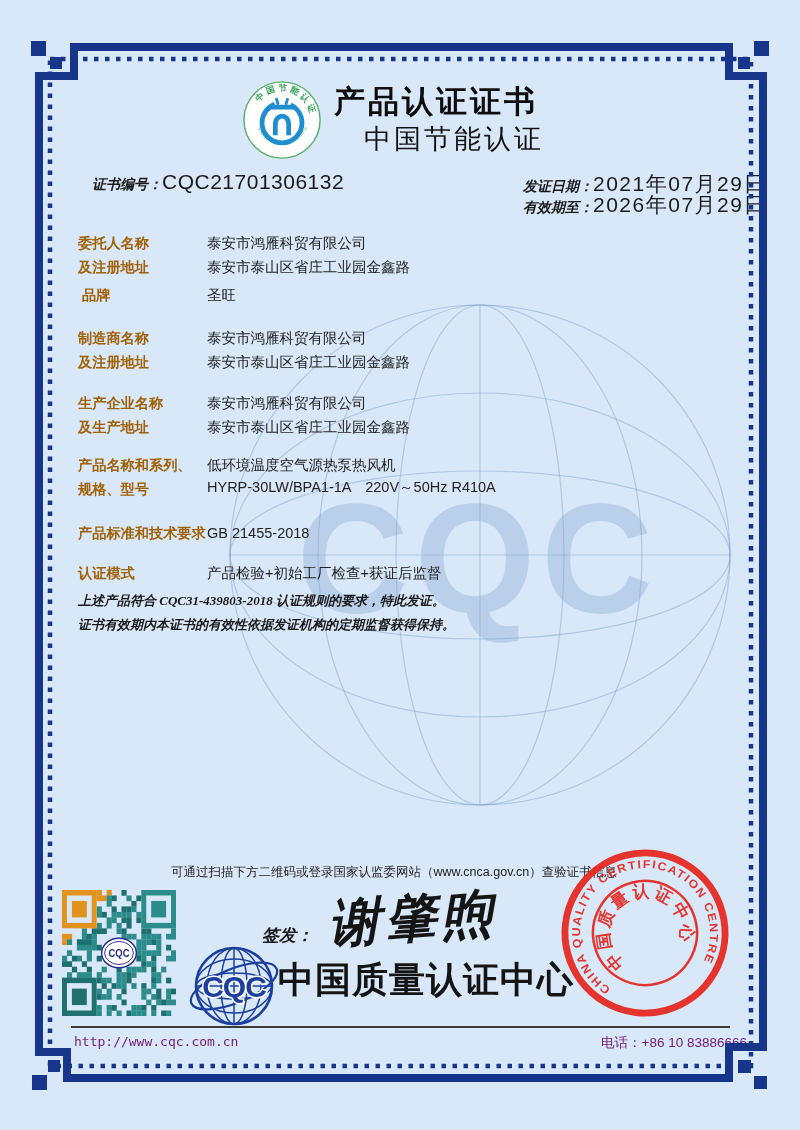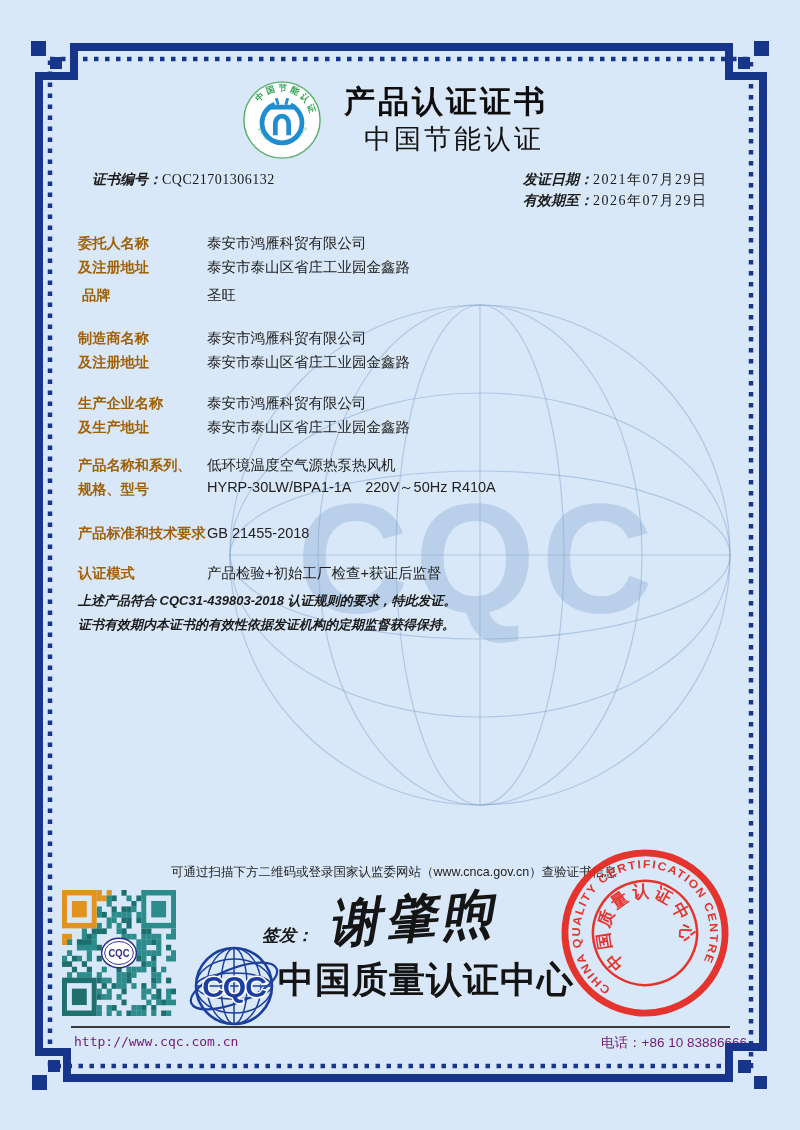--- a/index.html
+++ b/index.html
@@ -1,24 +1,24 @@
 <!DOCTYPE html>
 <html><head>
 <meta charset="utf-8">
 <style>
   html,body{margin:0;padding:0;background:#eef3f8;}
   .page{position:relative;width:800px;height:1130px;background:#d9e8f8;overflow:hidden;
         font-family:"Liberation Sans","DejaVu Sans",sans-serif;color:#1a1a1a;}
   .layer{position:absolute;inset:0;pointer-events:none;}
   .abs{position:absolute;}
-  .kai{font-family:Liberation Sans, sans-serif;font-style:italic;font-weight:bold;}
+  .kai{font-family:Liberation Serif, serif;font-style:italic;font-weight:bold;}
   .title{font-size:31px;font-weight:bold;letter-spacing:3px;color:#0d0d0d;text-align:center;}
   .subtitle{font-size:27px;letter-spacing:3px;color:#111;text-align:center;}
   .meta-label{font-size:14px;}
-  .meta-value{font-size:14px;letter-spacing:1.5px;font-family:Liberation Serif, serif;text-align:right;}
+  .meta-value{font-size:21px;letter-spacing:1.5px;font-family:Liberation Sans, sans-serif;text-align:right;}
   .row-label{font-size:14.2px;font-weight:bold;line-height:24px;white-space:nowrap;color:#a16207;}
   .row-value{font-size:14.5px;line-height:24px;white-space:nowrap;color:#222;}
   .notes{font-size:13px;line-height:24px;}
   .notice{font-size:12.5px;color:#222;}
   .sign-label{font-size:17px;}
   .signature{font-family:"DejaVu Serif","Liberation Serif",serif;font-style:italic;font-weight:bold;
              font-size:52px;letter-spacing:4px;transform:rotate(-4deg);color:#151515;}
   .org-name{font-size:36px;font-weight:600;letter-spacing:1px;color:#141414;white-space:nowrap;}
   .footer-rule{background:#3a3a3a;height:2px;}
   .footer-text{font-size:13.5px;color:#701a75;white-space:nowrap;}
@@ -82,21 +82,21 @@
     </text>
     <g>
       <circle cx="42" cy="45" r="21" fill="none" stroke="#1e8ed0" stroke-width="5" stroke-dasharray="90.6 17 24.4 0"></circle>
       <rect x="28" y="26" width="28" height="5" fill="#1e8ed0"></rect>
       <line x1="36" y1="19" x2="38" y2="26" stroke="#1e8ed0" stroke-width="3"></line>
       <line x1="48" y1="19" x2="46" y2="26" stroke="#1e8ed0" stroke-width="3"></line>
       <path d="M 35 58 V 46 A 7 8 0 0 1 49 46 V 58" fill="none" stroke="#1e8ed0" stroke-width="5"></path>
     </g>
   </svg>
 
-  <div class="abs title" style="left:326px;top:81px;width:240px;z-index:2">产品认证证书</div>
+  <div class="abs title" style="left:316px;top:81px;width:240px;z-index:2">产品认证证书</div>
   <div class="abs subtitle" style="left:334px;top:121px;width:240px;z-index:2">中国节能认证</div>
 
   <div class="abs" style="left:92px;top:170px;z-index:2">
     <span class="kai meta-label">证书编号：</span><span class="meta-value" style="letter-spacing:0.5px">CQC21701306132</span>
   </div>
   <div class="abs" style="left:523px;top:170px;z-index:2">
     <span class="kai meta-label">发证日期：</span><span class="meta-value">2021年07月29日</span>
   </div>
   <div class="abs" style="left:523px;top:191px;z-index:2">
     <span class="kai meta-label">有效期至：</span><span class="meta-value">2026年07月29日</span>

